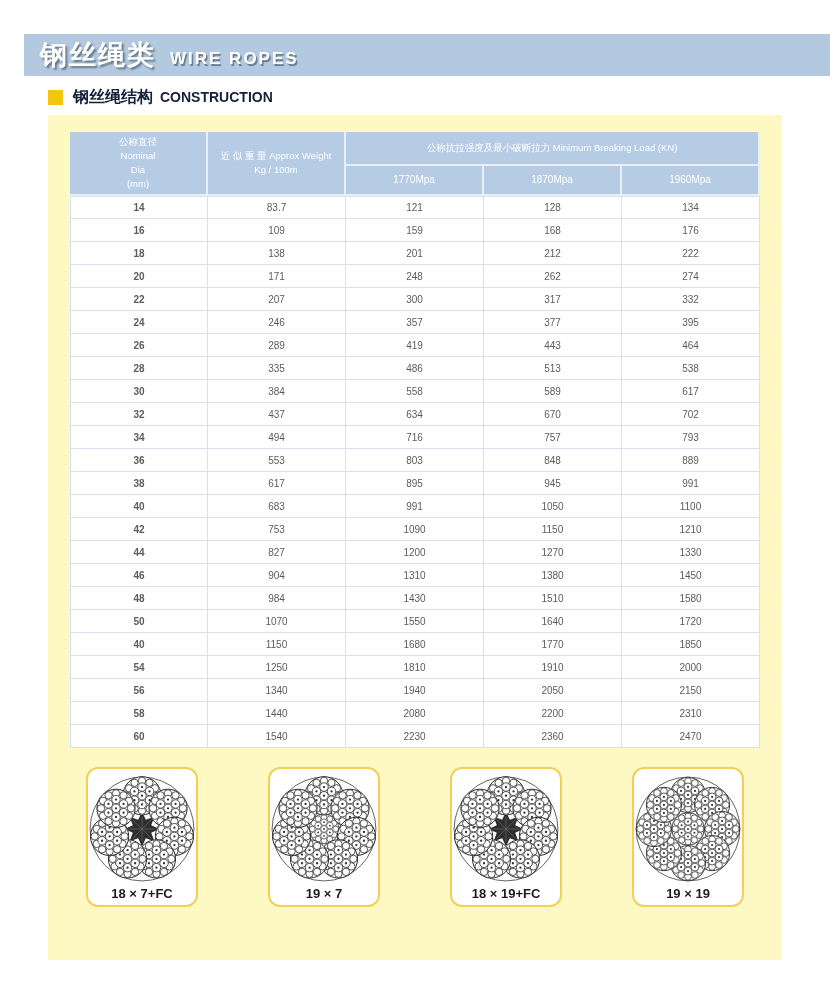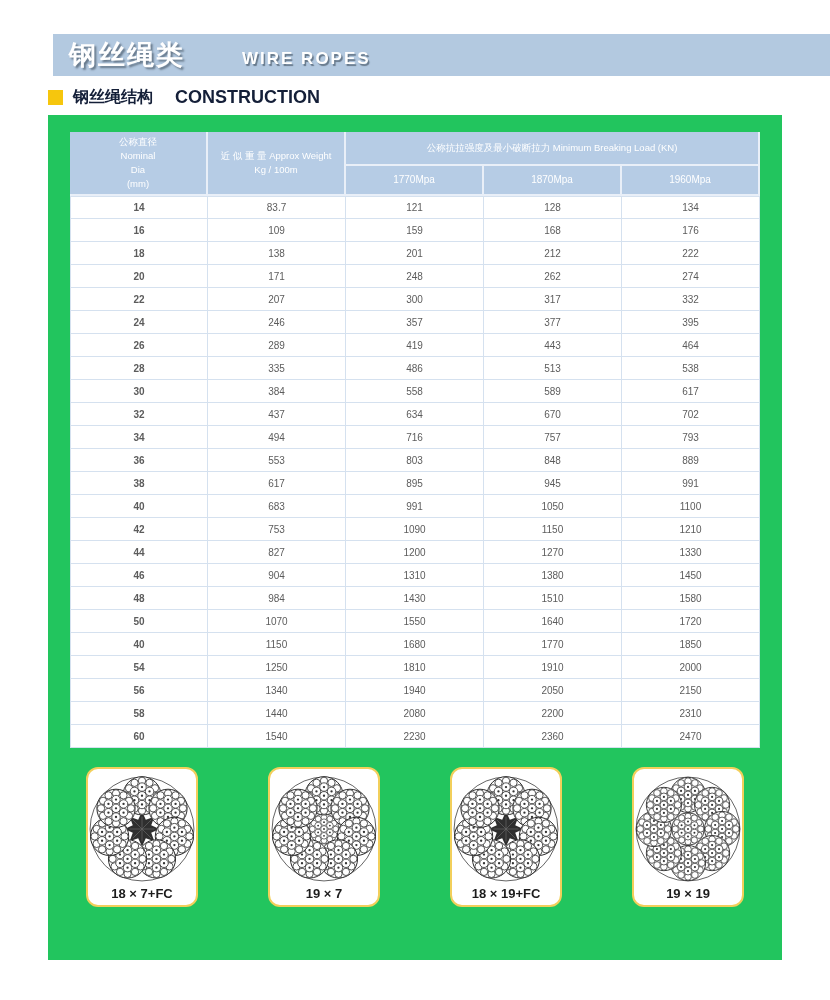--- a/index.html
+++ b/index.html
@@ -1,34 +1,34 @@
 <!DOCTYPE html>
 <html><head>
 <meta charset="utf-8">
 <style>
   * { margin:0; padding:0; box-sizing:border-box; }
   html,body { width:830px; height:1000px; background:#ffffff; overflow:hidden;
     font-family:"Liberation Sans","DejaVu Sans",sans-serif; }
 
   
-  .header-bar { margin:34px 0 0 53px; height:42px; background:#b3c9e0;
-    display:flex; align-items:center; padding-left:16px;gap:43px; }
+  .header-bar { margin:34px 0 0 24px; height:42px; background:#b3c9e0;
+    display:flex; align-items:center; padding-left:16px; }
   .title-cn { font-size:27px; font-weight:bold; color:#ffffff;
     text-shadow:2px 2px 2px #66788a; letter-spacing:2px; }
   .title-en { margin-left:14px; margin-top:8px; font-size:17px; font-weight:bold;
     color:#ffffff; letter-spacing:2px; text-shadow:1.5px 1.5px 1px #66788a; }
 
   
   .section-row { margin:12px 0 0 48px; height:18px; display:flex; align-items:center; }
   .bullet { width:15px; height:15px; background:#f6c60d; margin-right:10px; }
   .section-cn { font-size:16px; font-weight:bold; color:#141f38; }
-  .section-en { font-size:18px; font-weight:bold; color:#141f38; margin-left:22px; }
-
-  
-  .panel { margin:9px 0 0 48px; width:734px; height:845px; background:#22c55e;
+  .section-en { font-size:14px; font-weight:bold; color:#141f38; margin-left:7px; }
+
+  
+  .panel { margin:9px 0 0 48px; width:734px; height:845px; background:#fef9c3;
     padding:17px 22px 0 22px; }
 
   
   table.spec { width:690px; border-collapse:separate; border-spacing:0; table-layout:fixed; }
   table.spec col { width:138px; }
   th { background:#b6cce5; color:#ffffff; font-weight:normal; font-size:9.5px;
     text-align:center; vertical-align:middle; border-right:2px solid #e9eff8;
     border-bottom:2px solid #e9eff8; white-space:pre-line; line-height:1.45; }
   th.h1 { height:34px; }
   th.h2 { height:30px; font-size:10px; }

